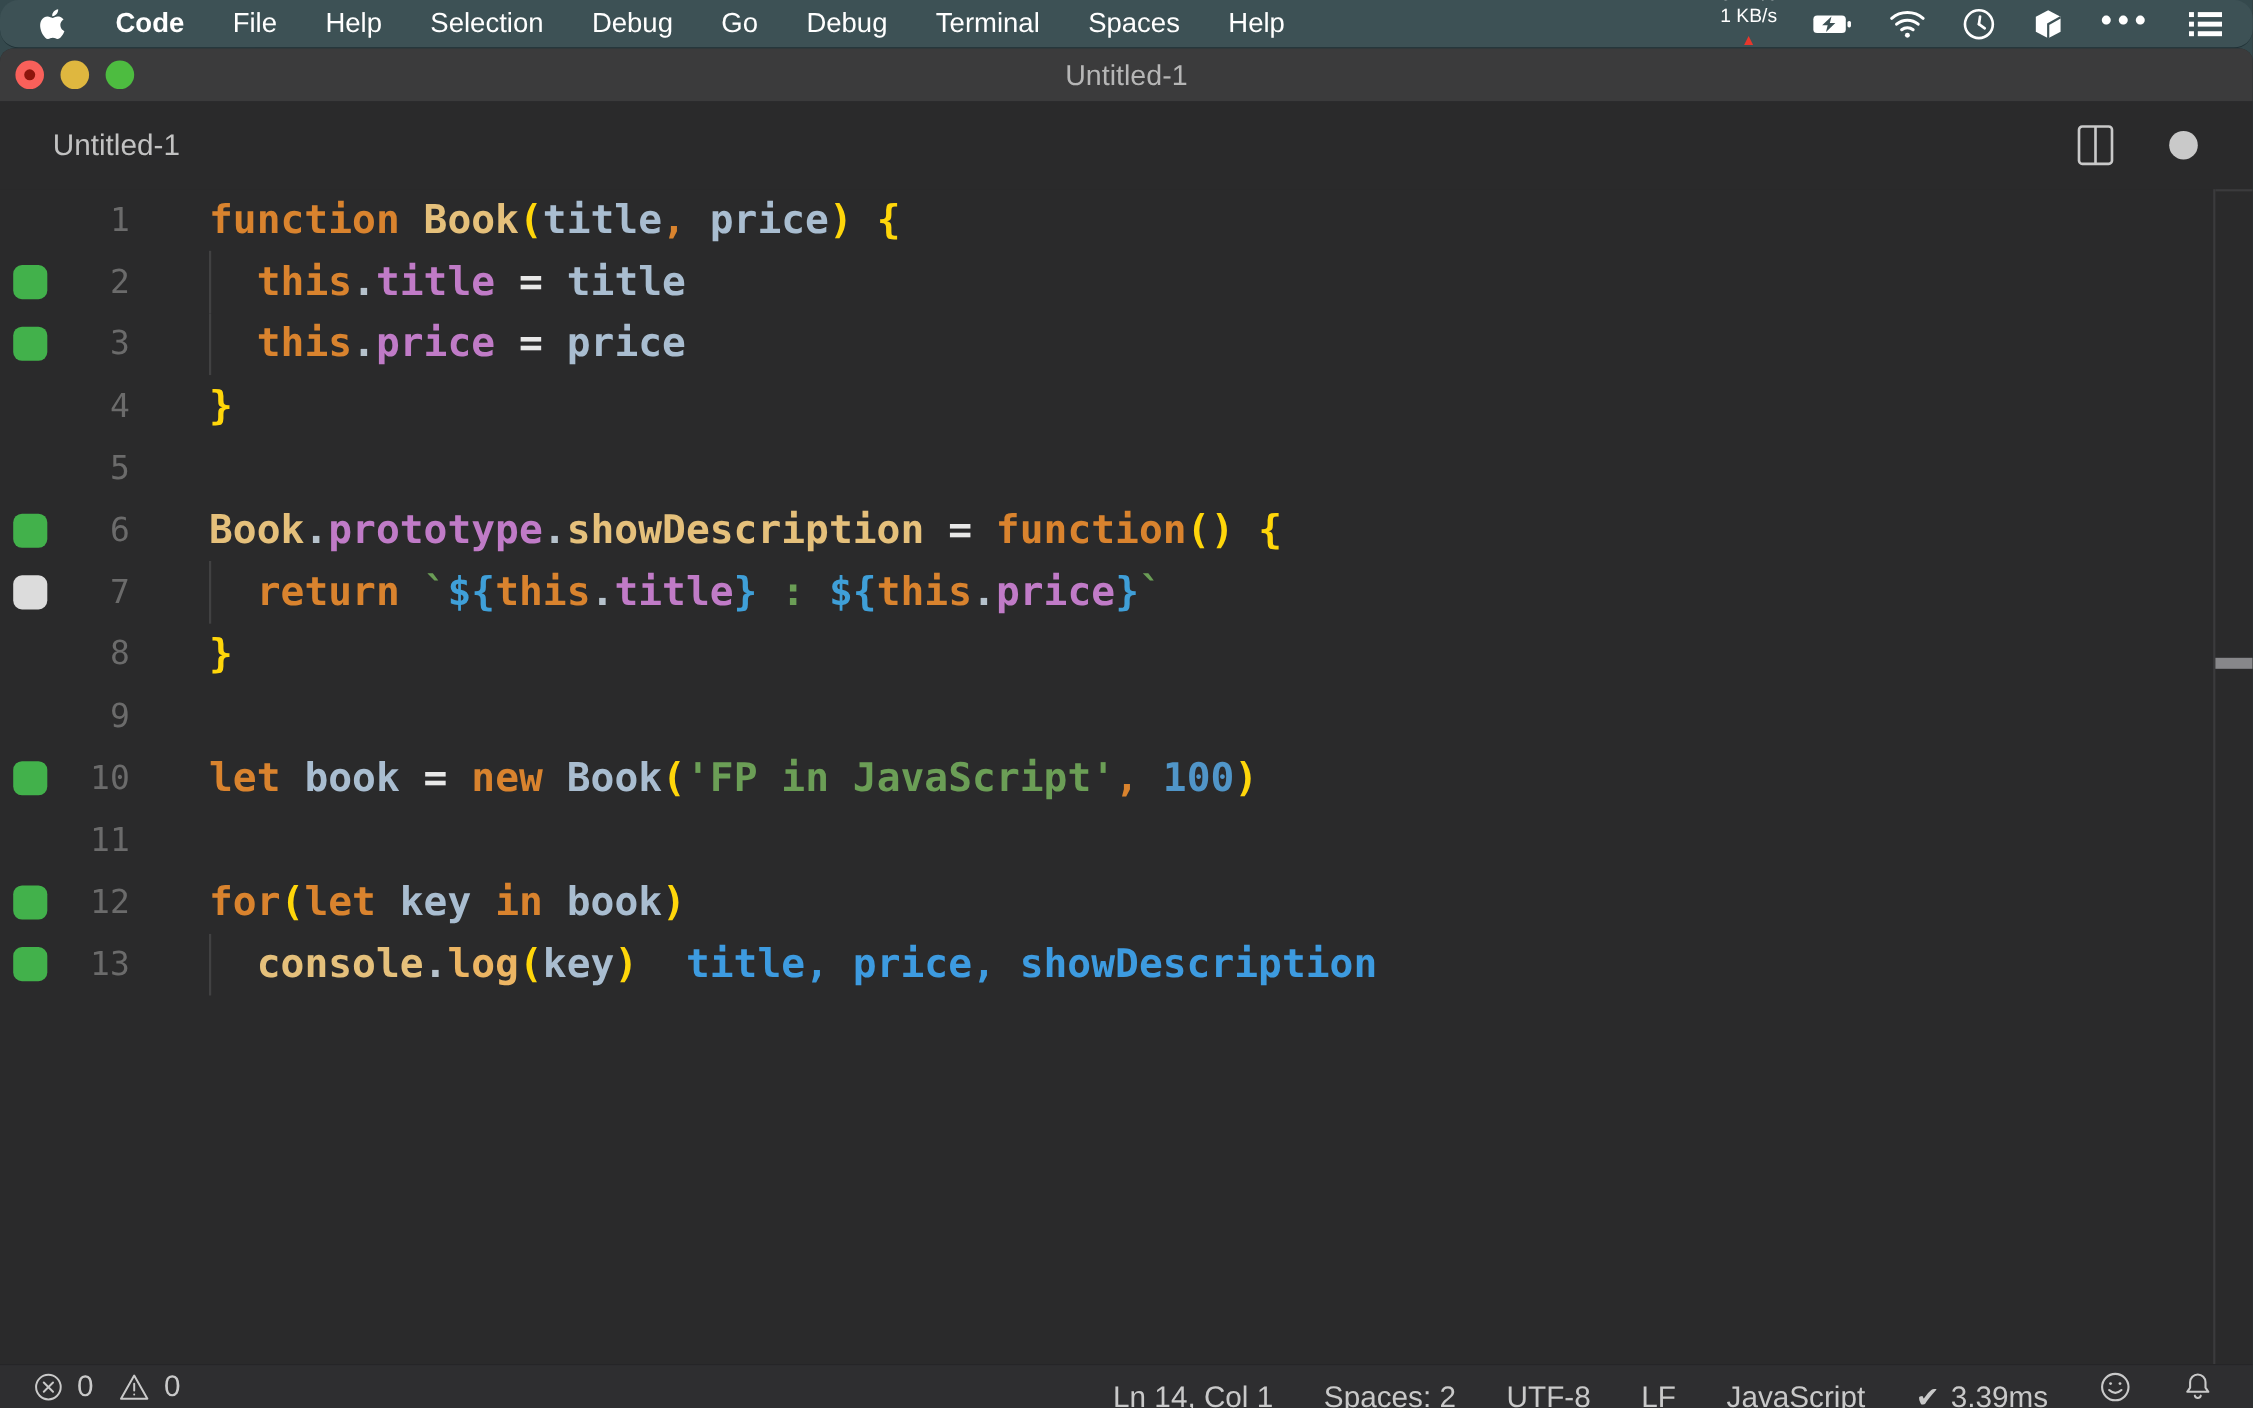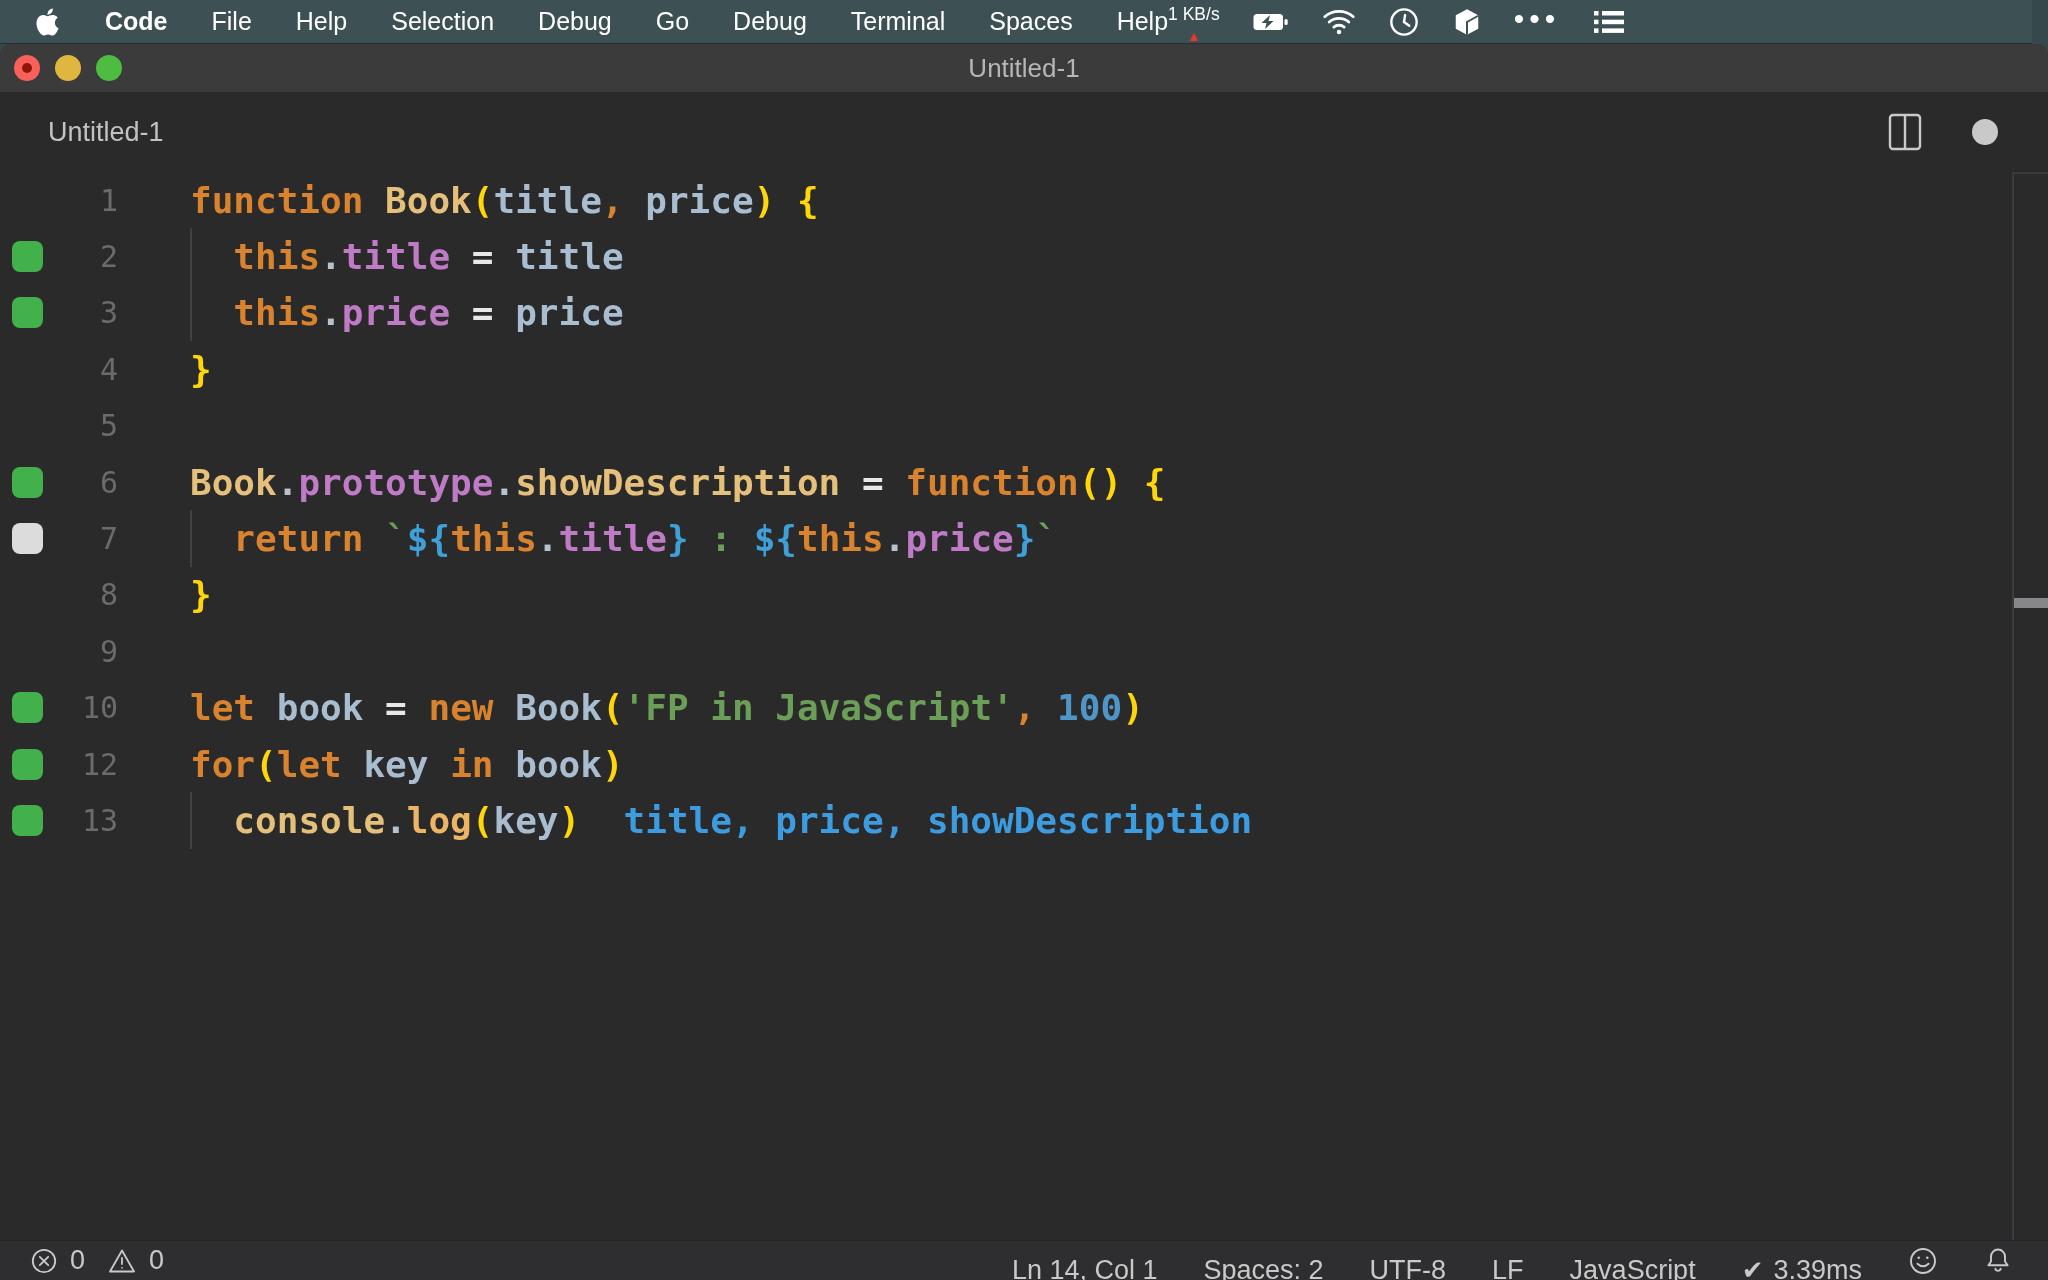--- a/index.html
+++ b/index.html
@@ -3,23 +3,23 @@
 <meta charset="utf-8">
 <style>
   html,body{margin:0;padding:0;}
   body{
     width:2048px;height:1280px;position:relative;overflow:hidden;
     background:#35494d;font-family:"Liberation Sans",sans-serif;
     -webkit-font-smoothing:antialiased;
   }
   
   .menubar{
-    position:absolute;top:0;left:0;right:16px;height:44px;background:#3d5155;
-    border-bottom:1px solid #203136;display:flex;
-    align-items:center;color:#ffffff;font-size:25px;box-sizing:border-box;
+    position:absolute;top:0;left:0;right:0;height:44px;background:#3d5155;
+    border-bottom:1px solid #203136;display:flex;justify-content:space-between;
+    align-items:center;color:#ffffff;font-size:25px;box-sizing:border-box;border-radius:17px;
   }
   .mb-left{display:flex;align-items:center;gap:44px;padding-left:34px;}
   .mb-item{white-space:nowrap;cursor:default;}
   .mb-bold{font-weight:bold;}
   .apple-wrap{display:flex;align-items:center;}
   .mb-right{display:flex;align-items:center;gap:32px;padding-right:26px;}
   .net{display:flex;align-items:center;gap:5px;color:#fff;flex-direction:column;}
   .net .rates{display:flex;flex-direction:column;text-align:right;font-size:17.5px;line-height:20px;}
   .net .arrows{display:flex;flex-direction:column;font-size:14px;line-height:15px;}
   .arrow-up{color:#e8372c;}
@@ -225,20 +225,25 @@
           <div class="marker"></div>
           <div class="lnum">9</div>
           <div class="codetext"></div>
         </div>
         <div class="line-row">
           <div class="marker" style="background: rgb(66, 177, 75);"></div>
           <div class="lnum">10</div>
           <div class="codetext"><span style="color: rgb(217, 131, 46); font-weight: bold;">let</span><span style="color: rgb(212, 212, 212);"> </span><span style="color: rgb(169, 189, 208);">book</span><span style="color: rgb(212, 212, 212);"> </span><span style="color: rgb(232, 232, 232);">=</span><span style="color: rgb(212, 212, 212);"> </span><span style="color: rgb(217, 131, 46); font-weight: bold;">new</span><span style="color: rgb(212, 212, 212);"> </span><span style="color: rgb(169, 189, 208);">Book</span><span style="color: rgb(255, 214, 10);">(</span><span style="color: rgb(107, 158, 86);">'FP in JavaScript'</span><span style="color: rgb(217, 131, 46);">,</span><span style="color: rgb(212, 212, 212);"> </span><span style="color: rgb(80, 149, 200);">100</span><span style="color: rgb(255, 214, 10);">)</span></div>
         </div>
         <div class="line-row">
+          <div class="marker"></div>
+          <div class="lnum">11</div>
+          <div class="codetext"></div>
+        </div>
+        <div class="line-row">
           <div class="marker" style="background: rgb(66, 177, 75);"></div>
           <div class="lnum">12</div>
           <div class="codetext"><span style="color: rgb(217, 131, 46); font-weight: bold;">for</span><span style="color: rgb(255, 214, 10);">(</span><span style="color: rgb(217, 131, 46); font-weight: bold;">let</span><span style="color: rgb(212, 212, 212);"> </span><span style="color: rgb(169, 189, 208);">key</span><span style="color: rgb(212, 212, 212);"> </span><span style="color: rgb(217, 131, 46); font-weight: bold;">in</span><span style="color: rgb(212, 212, 212);"> </span><span style="color: rgb(169, 189, 208);">book</span><span style="color: rgb(255, 214, 10);">)</span></div>
         </div>
         <div class="line-row">
           <div class="marker" style="background: rgb(66, 177, 75);"></div>
           <div class="lnum">13</div>
           <div class="guide"></div>
           <div class="codetext"><span style="color: rgb(212, 212, 212);">  </span><span style="color: rgb(229, 192, 123);">console</span><span style="color: rgb(182, 194, 204);">.</span><span style="color: rgb(236, 181, 99);">log</span><span style="color: rgb(255, 214, 10);">(</span><span style="color: rgb(169, 189, 208);">key</span><span style="color: rgb(255, 214, 10);">)</span><span style="color: rgb(61, 155, 224);">  title, price, showDescription</span></div>
         </div>

